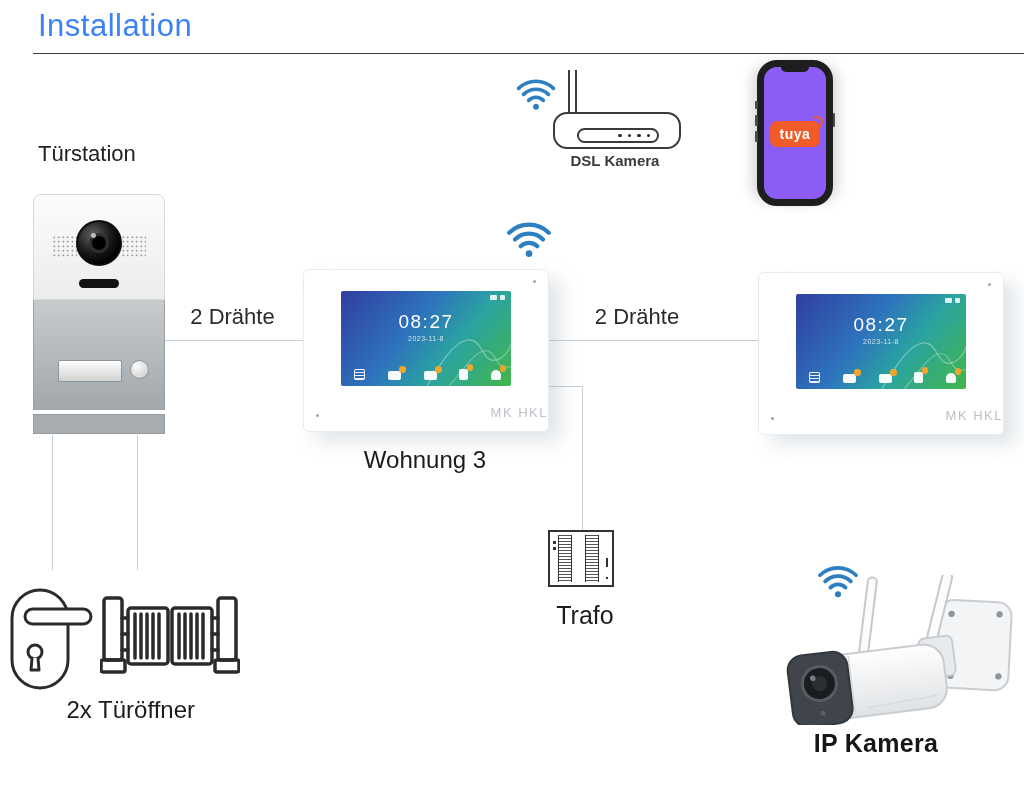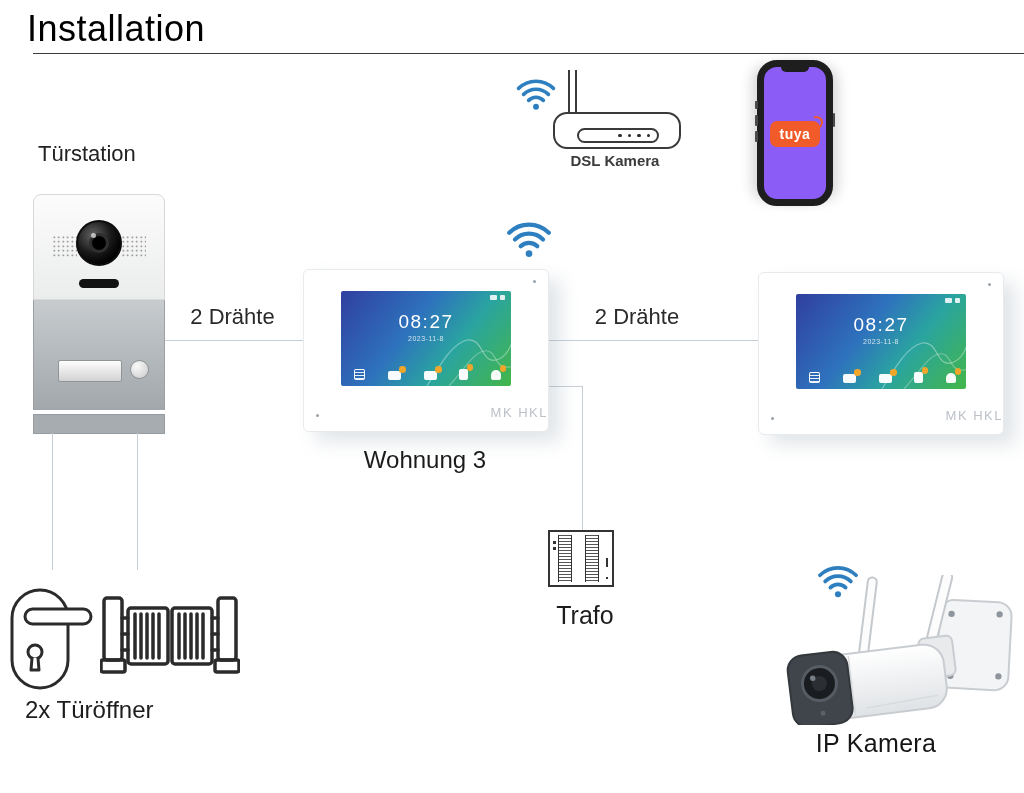--- a/index.html
+++ b/index.html
@@ -1,21 +1,21 @@
 <!DOCTYPE html>
 <html style="--wifi_blue: #2e7fc0; --tuya_orange: #f15a29; --badge_orange: #efa62b; --wire_gray: #c6cfd6; --screen_blue: #303f9f; --screen_teal: #2aa4a0; --screen_green: #43b649;"><head>
 <meta charset="utf-8">
 <style>
   html,body{margin:0;padding:0;background:#fff;}
   #canvas{position:relative;width:1024px;height:793px;background:#fff;overflow:hidden;
           font-family:"Liberation Sans",sans-serif;color:#1f1f1f;}
   .abs{position:absolute;}
 
   
-  .page-title{left:27px;top:8px;font-size:36px;letter-spacing:.5px;color:#000000;}
+  .page-title{left:38px;top:8px;font-size:31px;letter-spacing:.5px;color:#3b82f6;}
   .title-rule{left:33px;top:53px;width:991px;height:1px;background:#3c3c3c;}
 
   
   .wifi{display:block;}
   .wifi path{fill:none;stroke:var(--wifi_blue,#2e7fc0);stroke-width:4;stroke-linecap:round;}
   .wifi circle{fill:var(--wifi_blue,#2e7fc0);}
 
   
   .router-antenna{width:2px;background:#3a3a3a;}
   .router-body{left:553px;top:112px;width:124px;height:33px;border:2.5px solid #3a3a3a;border-radius:14px;background:#fff;}
@@ -89,22 +89,22 @@
   .device-label{font-size:24px;color:#1b1b1b;text-align:center;}
 
   
   .trafo{left:548px;top:530px;width:66px;height:57px;border:2px solid #333;box-sizing:border-box;background:#fff;}
   .trafo .band{position:absolute;top:3px;bottom:3px;width:12px;border-left:1px solid #333;border-right:1px solid #333;
                background:repeating-linear-gradient(180deg,#555 0 1px,transparent 1px 3px);}
   .trafo .band.l{left:8px;} .trafo .band.r{right:13px;}
   .trafo .m{position:absolute;background:#333;}
 
   
-  .big-label{font-size:24px;color:#1d1d1d;text-align:left;}
-  .cam-label{font-size:25px;font-weight:400;color:#161616;text-align:center;letter-spacing:.3px;}
+  .big-label{font-size:24px;color:#1d1d1d;text-align:right;}
+  .cam-label{font-size:25px;font-weight:700;color:#161616;text-align:center;letter-spacing:.3px;}
   .trafo-label{font-size:25px;color:#1d1d1d;text-align:center;}
 
   svg.line-icon{stroke:#2b2b2b;fill:none;stroke-linecap:round;stroke-linejoin:round;}
 </style>
 </head>
 <body>
 
 <div id="canvas">
 
   <div class="abs page-title">Installation</div>

